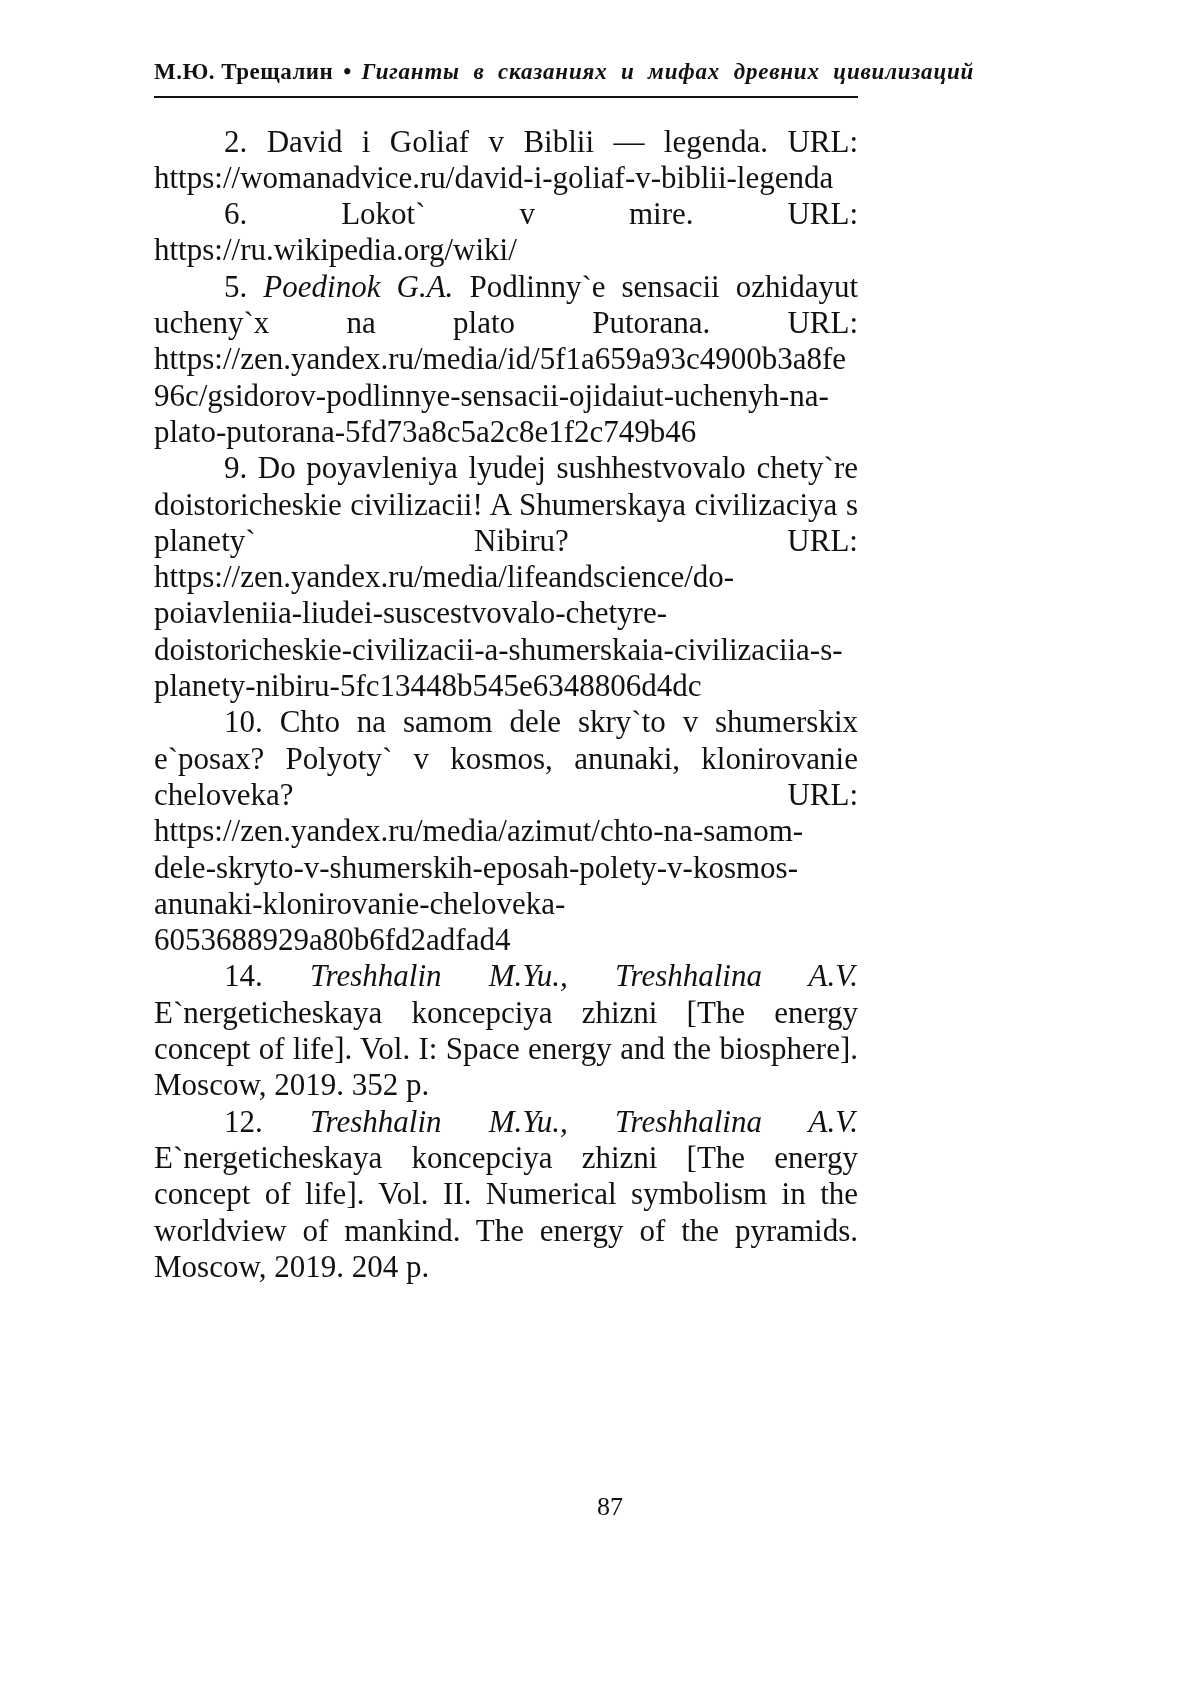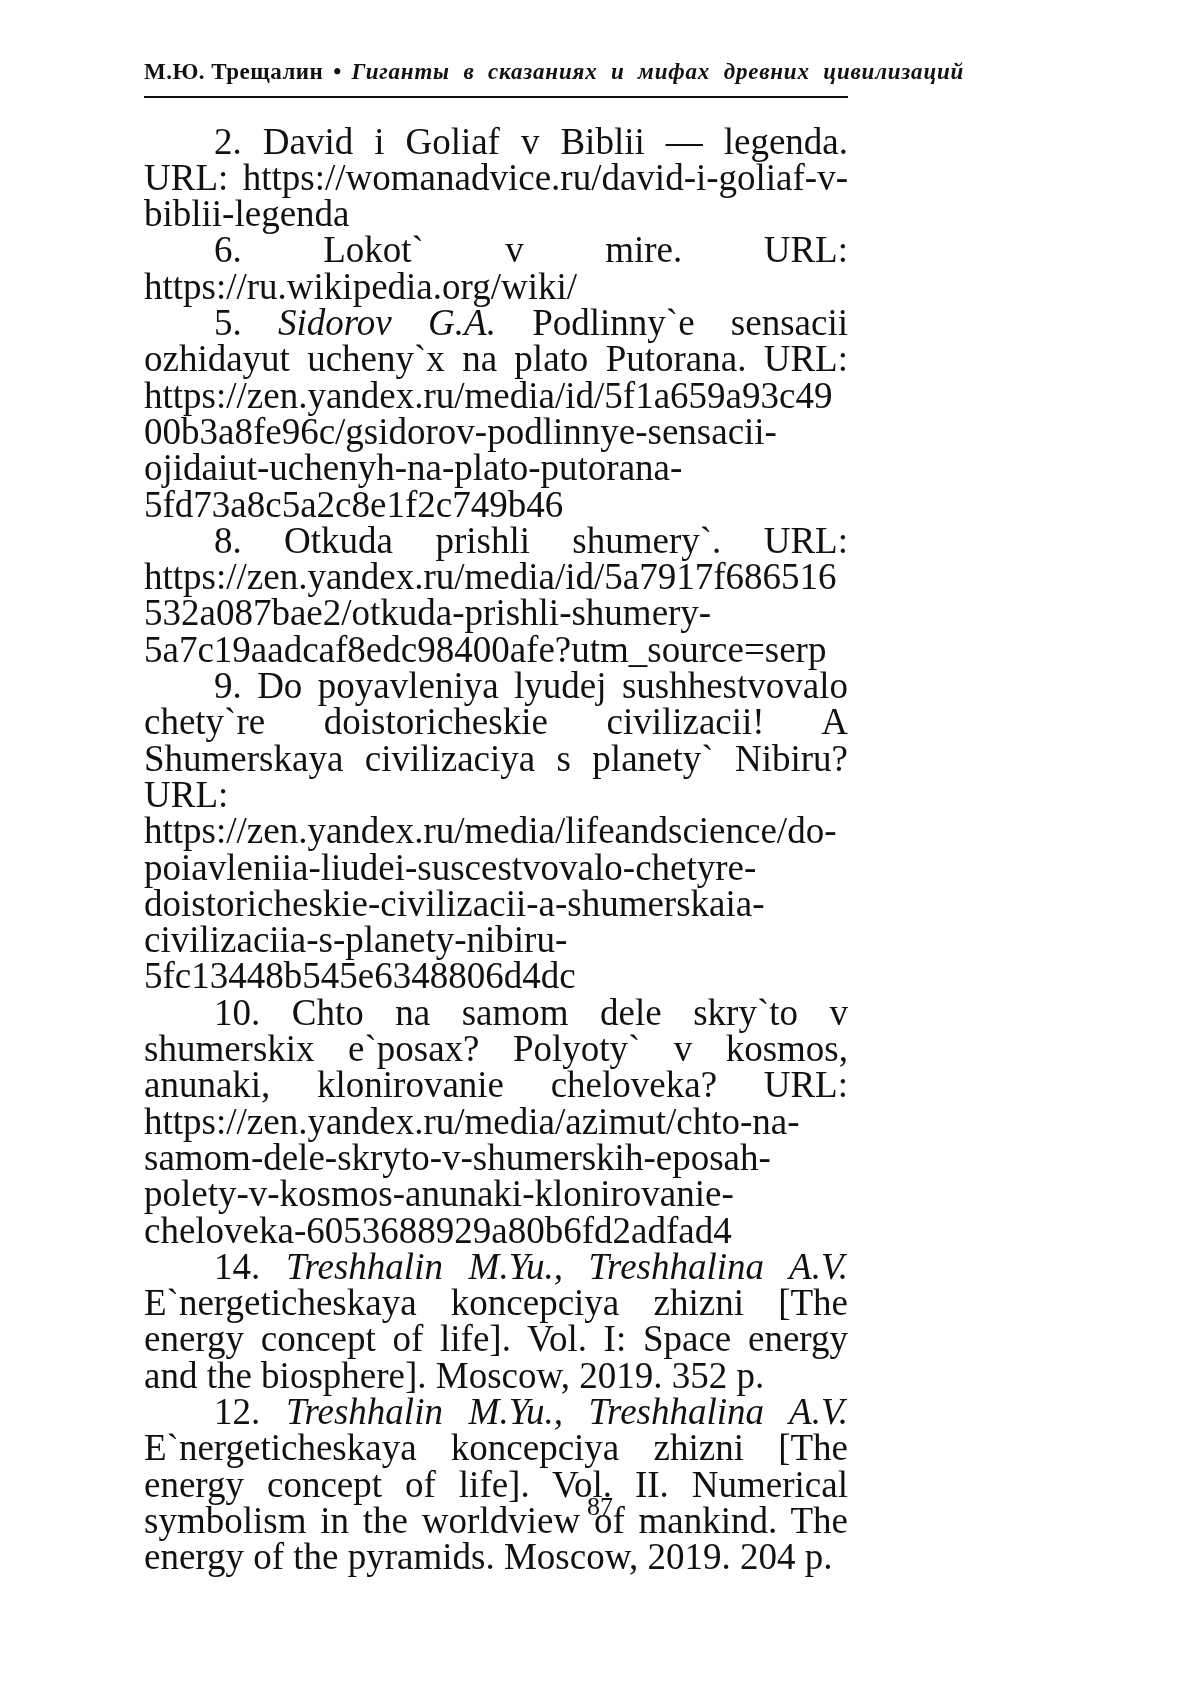--- a/index.html
+++ b/index.html
@@ -8,21 +8,21 @@
     width: 1200px;
     height: 1703px;
     background: #ffffff;
     color: #111111;
     font-family: "Liberation Serif", "DejaVu Serif", serif;
     position: relative;
     overflow: hidden;
   }
   .page {
     position: absolute;
-    top: 0; left: 0;
+    top: 0; left: 10px;
     width: 992px;
     height: 1703px;
     padding: 58px 144px 10px 144px;
   }
   .page-header {
     font-size: 23px;
     line-height: 1.2;
     white-space: nowrap;
     color: #111111;
   }
@@ -43,21 +43,21 @@
   .header-rule {
     border: none;
     border-top: 2.5px solid #111111;
     margin: 10px 0 0 0;
   }
   .content {
     margin-top: 26px;
   }
   .ref {
     margin: 0;
-    font-size: 37px;
+    font-size: 31px;
     line-height: 36.3px;
     text-align: justify;
     text-indent: 70px;
     overflow-wrap: break-word;
     word-break: break-word;
     color: #111111;
   }
   .ref .italic {
     font-style: italic;
   }
@@ -79,22 +79,21 @@
   <div class="page-header">
     <span class="author">М.Ю. Трещалин</span><span class="sep">•</span><span class="book-title">Гиганты  в  сказаниях  и  мифах древних  цивилизаций</span>
   </div>
 
   <hr class="header-rule">
 
   <div class="content">
 
   <p class="ref"><span class="">2. David i Goliaf v Biblii — legenda. URL: https://womanadvice.ru/david-i-goliaf-v-biblii-legenda</span></p>
       <p class="ref"><span class="">6. Lokot` v mire. URL: https://ru.wikipedia.org/wiki/</span></p>
-      <p class="ref"><span class="">5. </span><span class="italic">Sidorov G.A.</span><span class=""> Podlinny`e sensacii ozhidayut ucheny`x na plato Putorana. URL: https://zen.yandex.ru/media/id/5f1a659a93c4900b3a8fe96c/gsidorov-podlinnye-sensacii-ojidaiut-uchenyh-na-plato-putorana-5fd73a8c5a2c8e1f2c749b46</span></p>
-      <p class="ref"><span class="">8. Otkuda prishli shumery`. URL: https://zen.yandex.ru/media/id/5a7917f686516532a087bae2/otkuda-prishli-shumery-5a7c19aadcaf8edc98400afe?utm_source=serp</span></p>
+      <p class="ref"><span class="">5. </span><span class="italic">Poedinok G.A.</span><span class=""> Podlinny`e sensacii ozhidayut ucheny`x na plato Putorana. URL: https://zen.yandex.ru/media/id/5f1a659a93c4900b3a8fe96c/gsidorov-podlinnye-sensacii-ojidaiut-uchenyh-na-plato-putorana-5fd73a8c5a2c8e1f2c749b46</span></p>
       <p class="ref"><span class="">9. Do poyavleniya lyudej sushhestvovalo chety`re doistoricheskie civilizacii! A Shumerskaya civilizaciya s planety` Nibiru? URL: https://zen.yandex.ru/media/lifeandscience/do-poiavleniia-liudei-suscestvovalo-chetyre-doistoricheskie-civilizacii-a-shumerskaia-civilizaciia-s-planety-nibiru-5fc13448b545e6348806d4dc</span></p>
       <p class="ref"><span class="">10. Chto na samom dele skry`to v shumerskix e`posax? Polyoty` v kosmos, anunaki, klonirovanie cheloveka? URL: https://zen.yandex.ru/media/azimut/chto-na-samom-dele-skryto-v-shumerskih-eposah-polety-v-kosmos-anunaki-klonirovanie-cheloveka-6053688929a80b6fd2adfad4</span></p>
       <p class="ref"><span class="">14. </span><span class="italic">Treshhalin M.Yu., Treshhalina A.V.</span><span class=""> E`nergeticheskaya koncepciya zhizni [The energy concept of life]. Vol. I: Space energy and the biosphere]. Moscow, 2019. 352 p.</span></p>
       <p class="ref"><span class="">12. </span><span class="italic">Treshhalin M.Yu., Treshhalina A.V.</span><span class=""> E`nergeticheskaya koncepciya zhizni [The energy concept of life]. Vol. II. Numerical symbolism in the worldview of mankind. The energy of the pyramids. Moscow, 2019. 204 p.</span></p>
     </div>
 
   <div class="page-number">87</div>
 
 </div>
 

